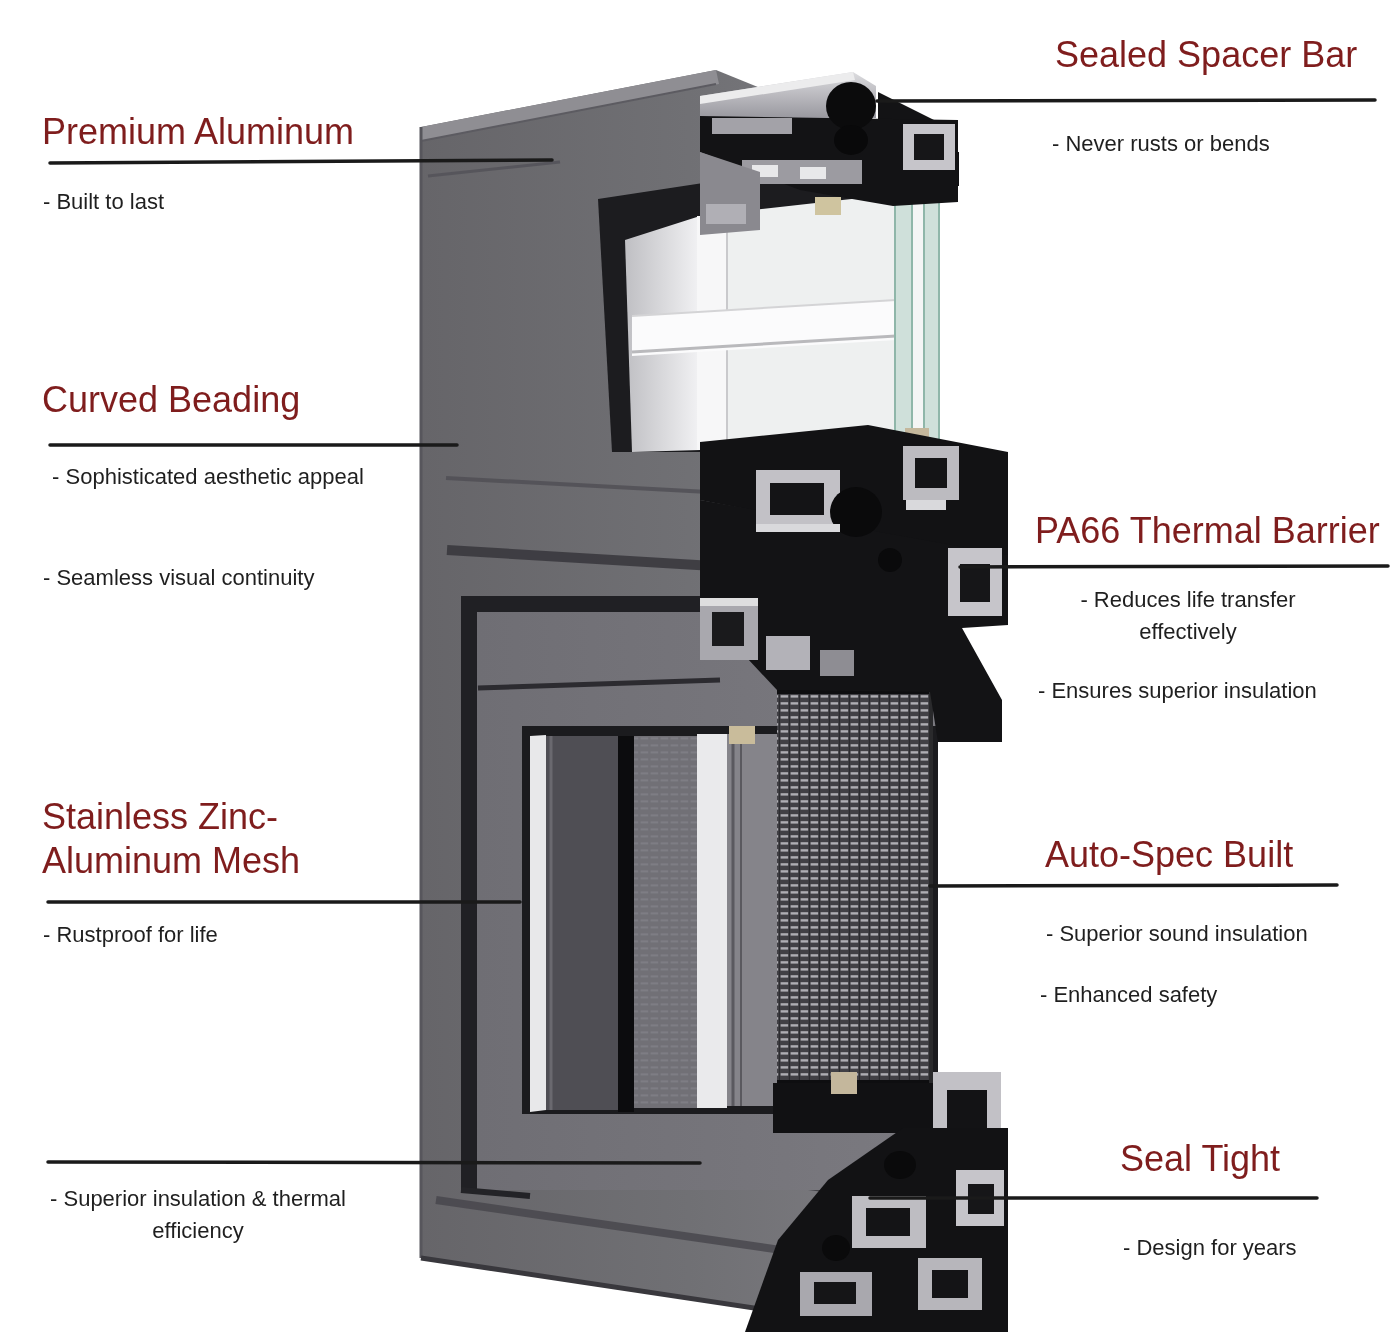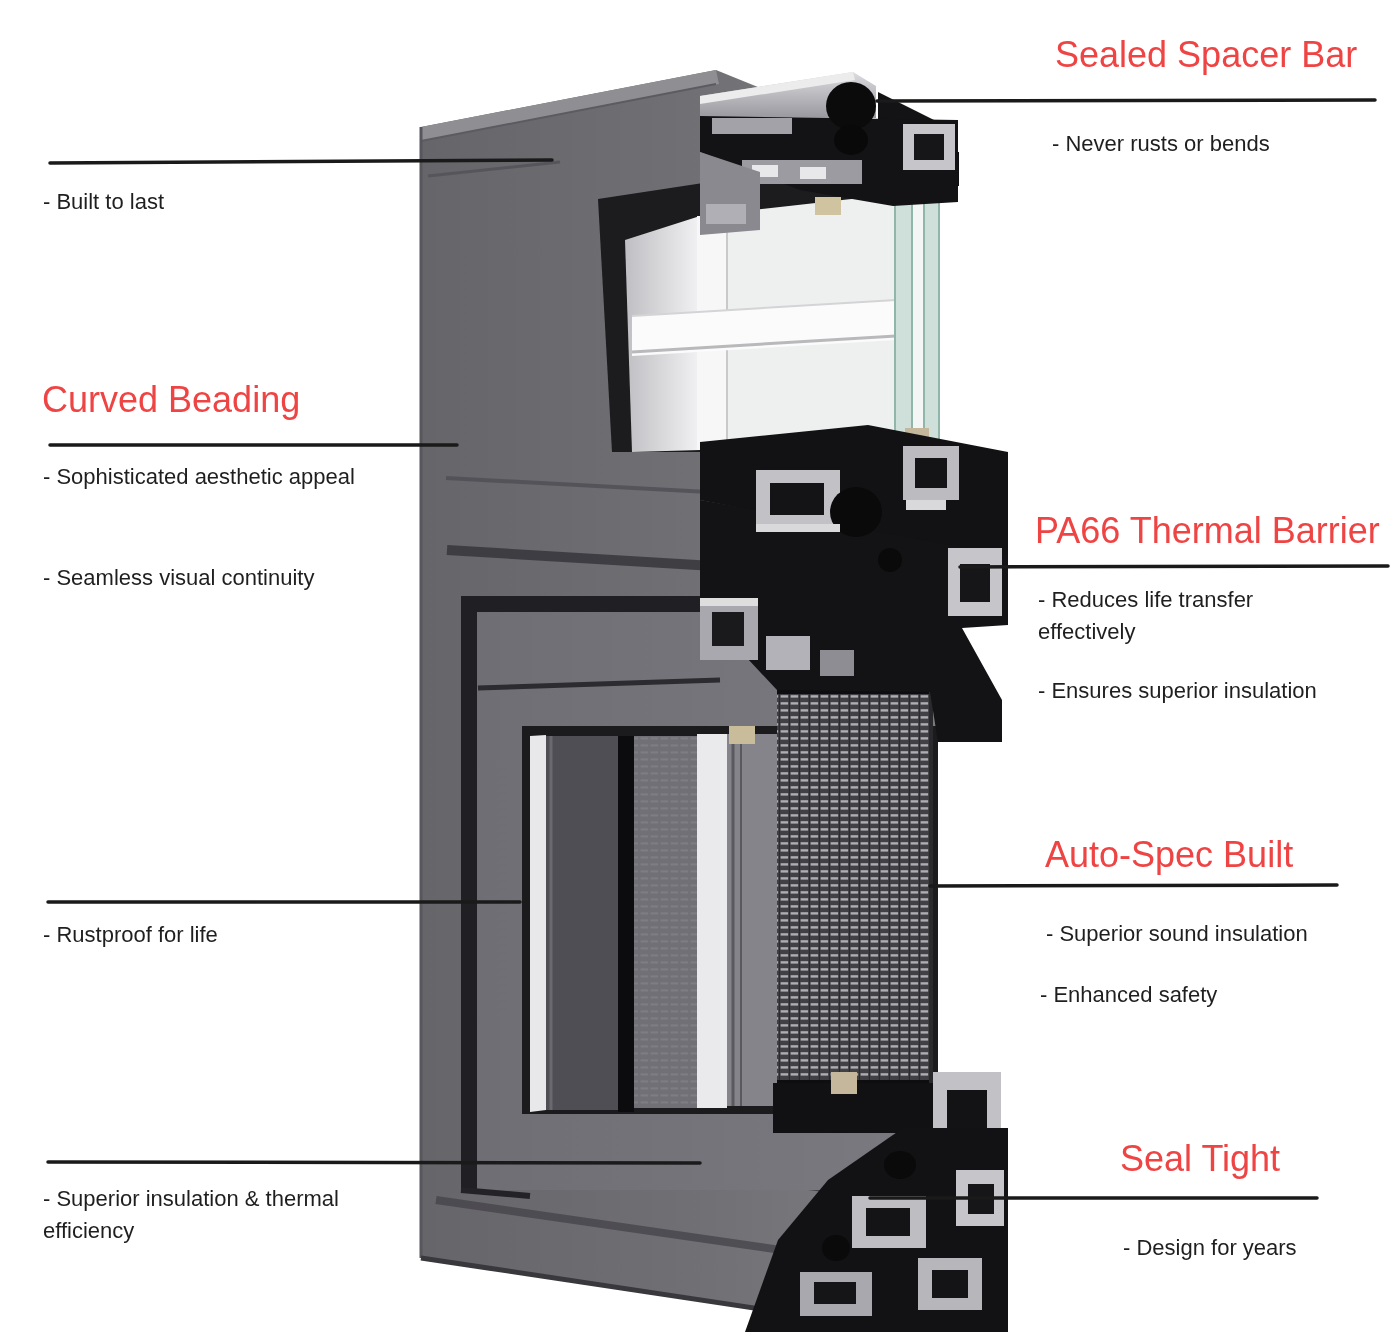--- a/index.html
+++ b/index.html
@@ -10,33 +10,33 @@
     overflow:hidden;
     font-family:"Liberation Sans","DejaVu Sans",sans-serif;
     color:#1c1c1c;
   }
   .illustration-svg{position:absolute;left:0;top:0;}
   .callout-title{
     position:absolute;
     font-size:36px;
     line-height:44px;
     font-weight:400;
-    color:#ef4444;
+    color:#7f1d1d;
     white-space:nowrap;
   }
   .callout-title.wrap{white-space:normal;}
   .callout-note{
     position:absolute;
     font-size:22px;
     line-height:32px;
     font-weight:400;
     color:#1f1f1f;
     white-space:nowrap;
   }
-  .callout-note.wrap{white-space:normal;}
+  .callout-note.wrap{white-space:normal;text-align:center;}
 </style>
 </head>
 <body>
 
 <div class="canvas">
 
   <svg class="illustration-svg" width="1396" height="1332" viewBox="0 0 1396 1332">
     <defs>
       <linearGradient id="panelGrad" x1="0" y1="0" x2="1" y2="0">
         <stop offset="0" stop-color="#666569"></stop>
@@ -187,26 +187,28 @@
       <line x1="877" y1="101" x2="1375" y2="100"></line>
       <line x1="50" y1="445" x2="457" y2="445"></line>
       <line x1="960" y1="567" x2="1388" y2="566"></line>
       <line x1="48" y1="902" x2="520" y2="902"></line>
       <line x1="930" y1="886" x2="1337" y2="885"></line>
       <line x1="48" y1="1162" x2="700" y2="1163"></line>
       <line x1="870" y1="1198" x2="1317" y2="1198"></line>
     </g>
   </svg>
 
+  <div class="callout-title" style="left:42px;top:110px">Premium Aluminum</div>
   <div class="callout-note" style="left:43px;top:186px">- Built to last</div>
 
   <div class="callout-title" style="left:42px;top:378px">Curved Beading</div>
   <div class="callout-note wrap" style="left:43px;top:461px;width:330px">- Sophisticated aesthetic appeal</div>
   <div class="callout-note" style="left:43px;top:562px">- Seamless visual continuity</div>
 
+  <div class="callout-title wrap" style="left:42px;top:795px;width:285px">Stainless Zinc-Aluminum Mesh</div>
   <div class="callout-note" style="left:43px;top:919px">- Rustproof for life</div>
 
   <div class="callout-note wrap" style="left:43px;top:1183px;width:310px">- Superior insulation &amp; thermal efficiency</div>
 
   <div class="callout-title" style="left:1055px;top:33px">Sealed Spacer Bar</div>
   <div class="callout-note" style="left:1052px;top:128px">- Never rusts or bends</div>
 
   <div class="callout-title" style="left:1035px;top:509px">PA66 Thermal Barrier</div>
   <div class="callout-note wrap" style="left:1038px;top:584px;width:300px">- Reduces life transfer effectively</div>
   <div class="callout-note" style="left:1038px;top:675px">- Ensures superior insulation</div>

